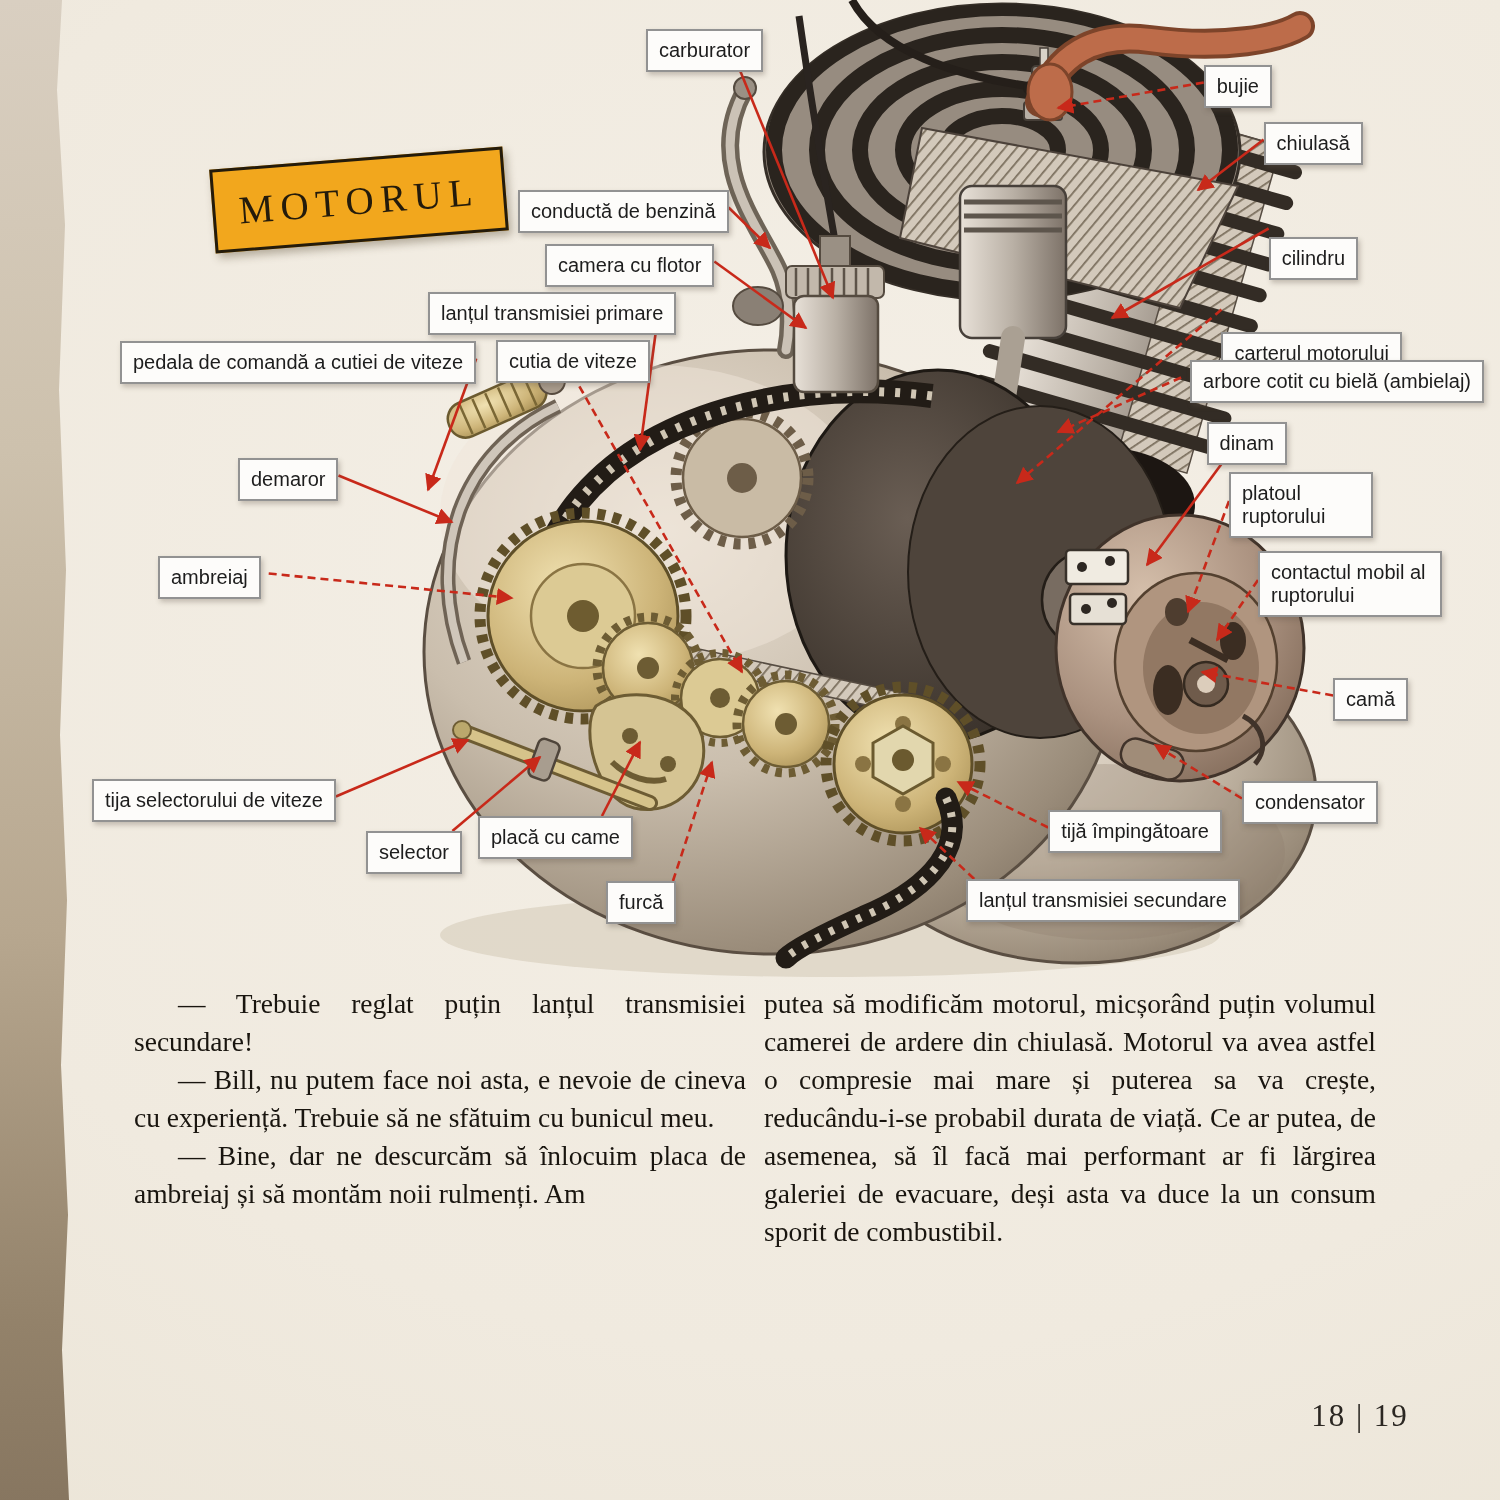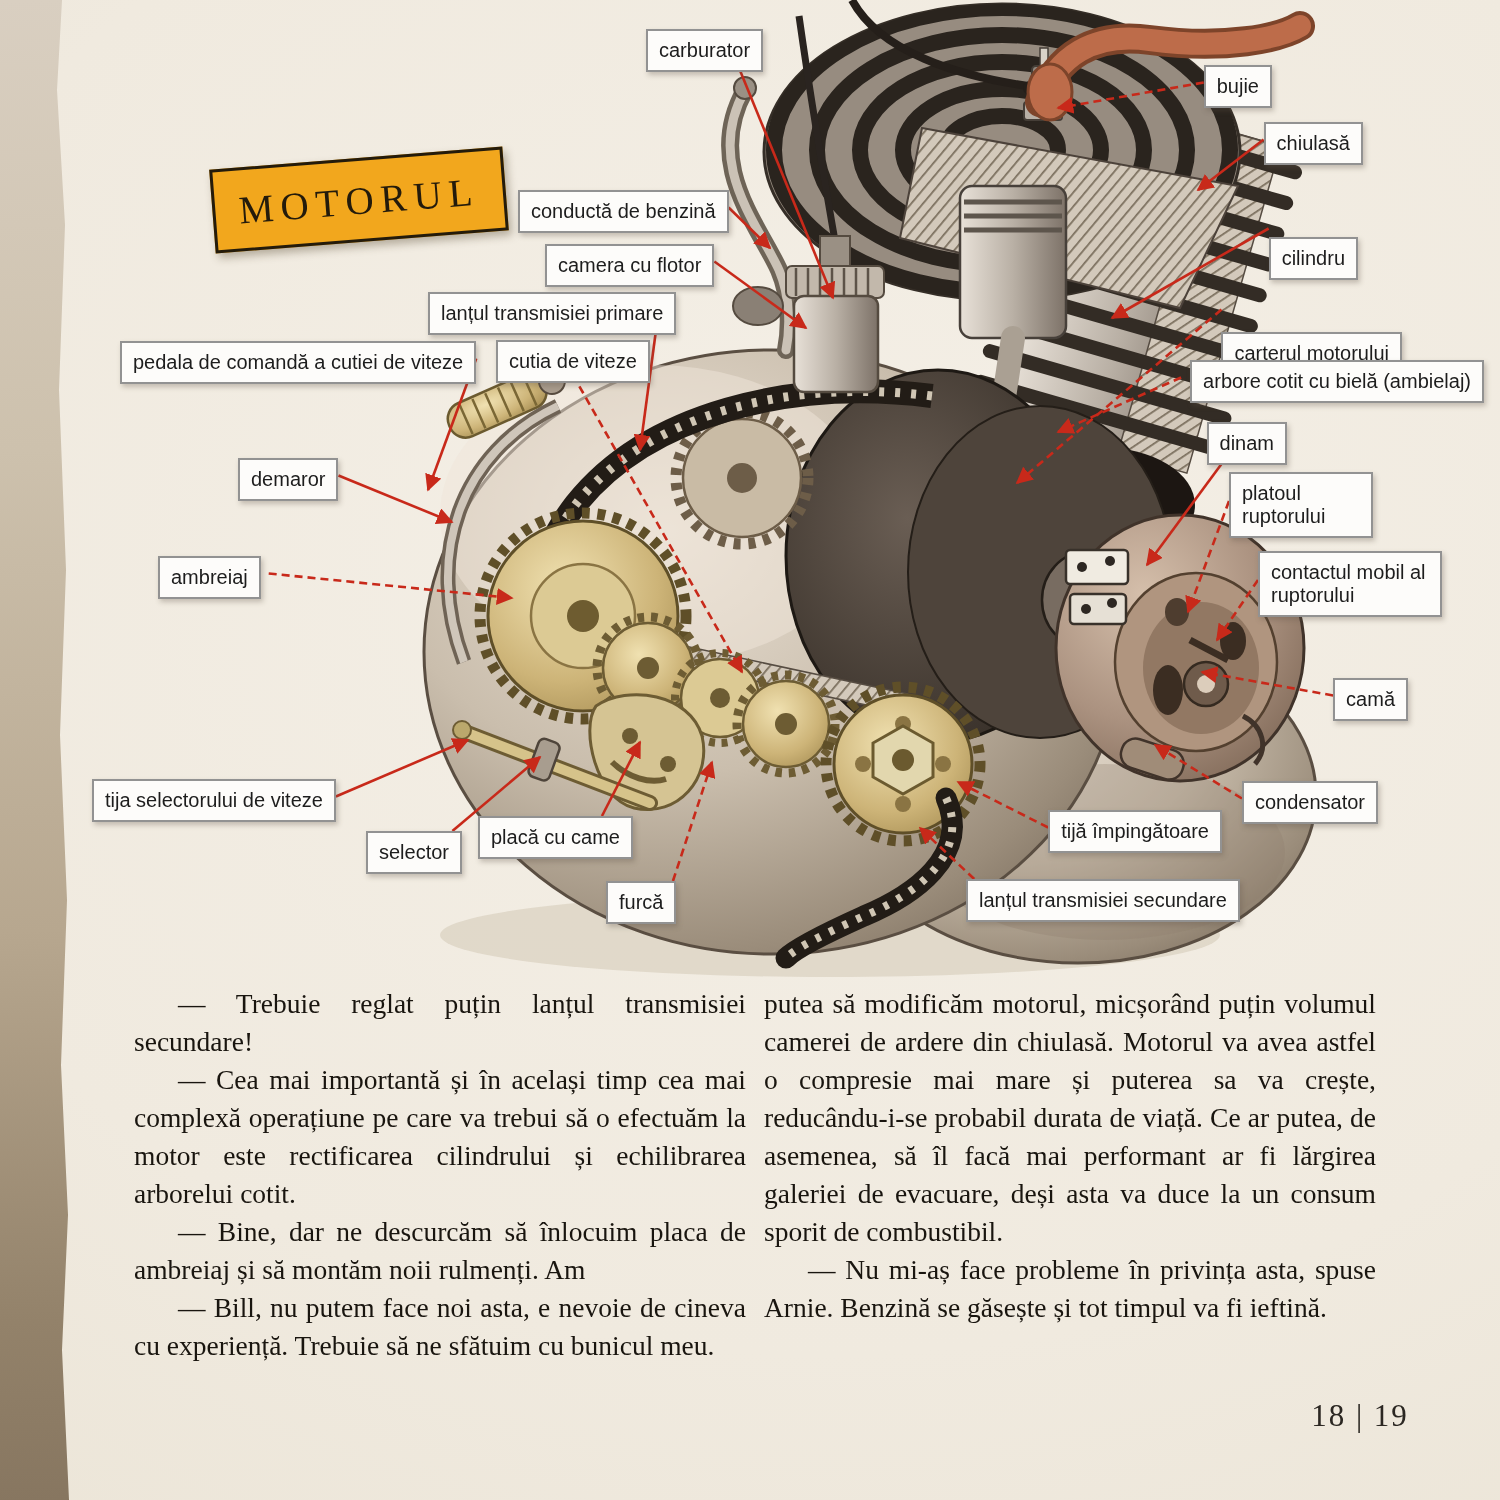--- a/index.html
+++ b/index.html
@@ -315,23 +315,21 @@
       <div class="label" style="right: 122px; top: 781px;">condensator</div>
       <div class="label" style="left: 366px; top: 831px;">selector</div>
       <div class="label" style="left: 478px; top: 816px;">placă cu came</div>
       <div class="label" style="right: 278px; top: 810px;">tijă împingătoare</div>
       <div class="label" style="left: 606px; top: 881px;">furcă</div>
       <div class="label" style="left: 966px; top: 879px;">lanțul transmisiei secundare</div>
     </div>
 
   <div class="col" id="col-left">
       <p>— Trebuie reglat puțin lanțul transmisiei secundare!</p>
-      <p>— Cea mai importantă și în același timp cea mai complexă operațiune pe care va trebui să o efectuăm la motor este rectificarea cilindrului și echilibrarea arborelui cotit.</p>
+      <p>— Bill, nu putem face noi asta, e nevoie de cineva cu experiență. Trebuie să ne sfătuim cu bunicul meu.</p>
       <p>— Bine, dar ne descurcăm să înlocuim placa de ambreiaj și să montăm noii rulmenți. Am</p>
-      <p>— Bill, nu putem face noi asta, e nevoie de cineva cu experiență. Trebuie să ne sfătuim cu bunicul meu.</p>
     </div>
   <div class="col" id="col-right">
       <p class="cont">putea să modificăm motorul, micșorând puțin volumul camerei de ardere din chiulasă. Motorul va avea astfel o compresie mai mare și puterea sa va crește, reducându-i-se probabil durata de viață. Ce ar putea, de asemenea, să îl facă mai performant ar fi lărgirea galeriei de evacuare, deși asta va duce la un consum sporit de combustibil.</p>
-      <p>— Nu mi-aș face probleme în privința asta, spuse Arnie. Benzină se găsește și tot timpul va fi ieftină.</p>
     </div>
 
   <div class="pagenum">18 | 19</div>
 </div>
 
 </body></html>

